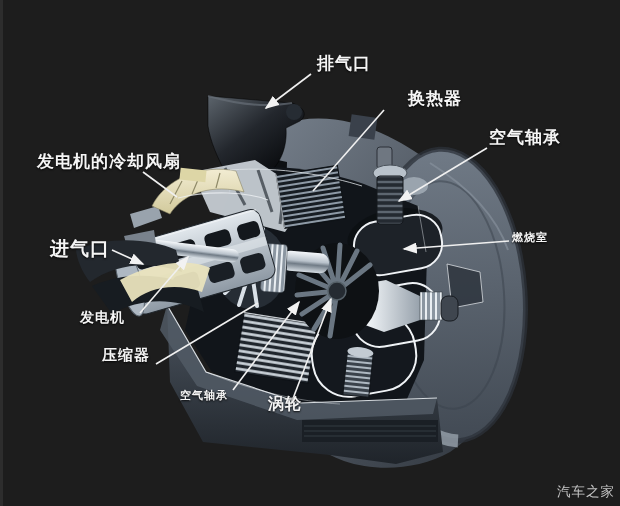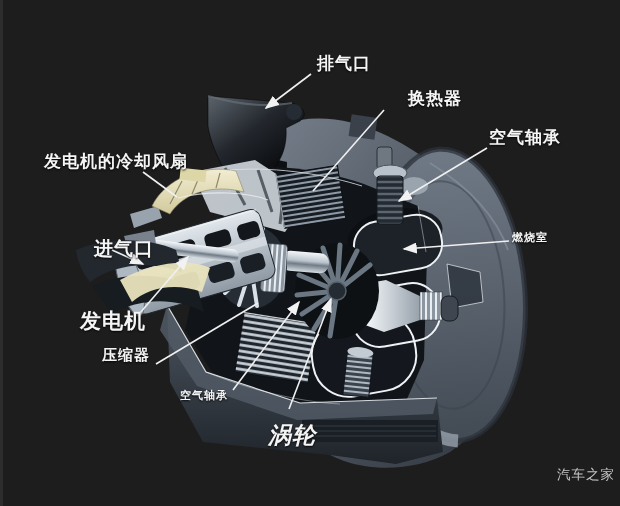--- a/index.html
+++ b/index.html
@@ -15,21 +15,21 @@
   .edge-strip{position:absolute;left:0;top:0;width:3px;height:506px;background:#3a3a3a;opacity:.55;}
   svg.layer{position:absolute;left:0;top:0;width:620px;height:506px;display:block;}
   .callout{
     position:absolute;
     font-family:"Liberation Serif","DejaVu Serif",serif;
     font-weight:700;color:var(--label);letter-spacing:1px;
     white-space:nowrap;line-height:1;
     text-shadow:0 1px 2px rgba(0,0,0,.9);
   }
   .watermark{
-    position:absolute;right:5px;bottom:22px;
+    position:absolute;right:5px;bottom:5px;
     font-size:13.5px;color:var(--wm);letter-spacing:1px;
     font-family:"Liberation Sans","DejaVu Sans",sans-serif;
   }
 </style>
 </head>
 <body>
 
 <div class="stage">
   <div class="edge-strip"></div>
 
@@ -237,22 +237,22 @@
       <line x1="156" y1="364" x2="258" y2="303" stroke="#f0f0f0" stroke-width="1.6"></line>
       <line x1="233" y1="390" x2="299" y2="302" stroke="#f0f0f0" stroke-width="1.6" marker-end="url(#arrowhead)"></line>
       <line x1="289" y1="409" x2="331" y2="299" stroke="#f0f0f0" stroke-width="1.6" marker-end="url(#arrowhead)"></line>
     </svg>
 
   <div>
       <div class="callout" style="left: 317px; top: 55px; font-size: 17px;">排气口</div>
       <div class="callout" style="left: 387px; top: 90px; font-size: 17px; margin-left: 21px;">换热器</div>
       <div class="callout" style="left: 489px; top: 129px; font-size: 17px;">空气轴承</div>
       <div class="callout" style="left: 512px; top: 232px; font-size: 11px;">燃烧室</div>
-      <div class="callout" style="left: 37px; top: 153px; font-size: 17px; margin-left: 7px;">发电机的冷却风扇</div>
-      <div class="callout" style="left: 50px; top: 239px; font-size: 19px; margin-left: 44px;">进气口</div>
-      <div class="callout" style="left: 80px; top: 311px; font-size: 21px;">发电机</div>
+      <div class="callout" style="left: 37px; top: 153px; font-size: 17px;">发电机的冷却风扇</div>
+      <div class="callout" style="left: 50px; top: 239px; font-size: 19px;">进气口</div>
+      <div class="callout" style="left: 80px; top: 311px; font-size: 14px;">发电机</div>
       <div class="callout" style="left: 102px; top: 348px; font-size: 15px;">压缩器</div>
       <div class="callout" style="left: 180px; top: 390px; font-size: 11px;">空气轴承</div>
-      <div class="callout" style="left: 268px; top: 424px; font-size: 23px; font-style: italic;">涡轮</div>
+      <div class="callout" style="left: 268px; top: 396px; font-size: 16px;">涡轮</div>
     </div>
 
   <div class="watermark">汽车之家</div>
 </div>
 
 </body></html>

